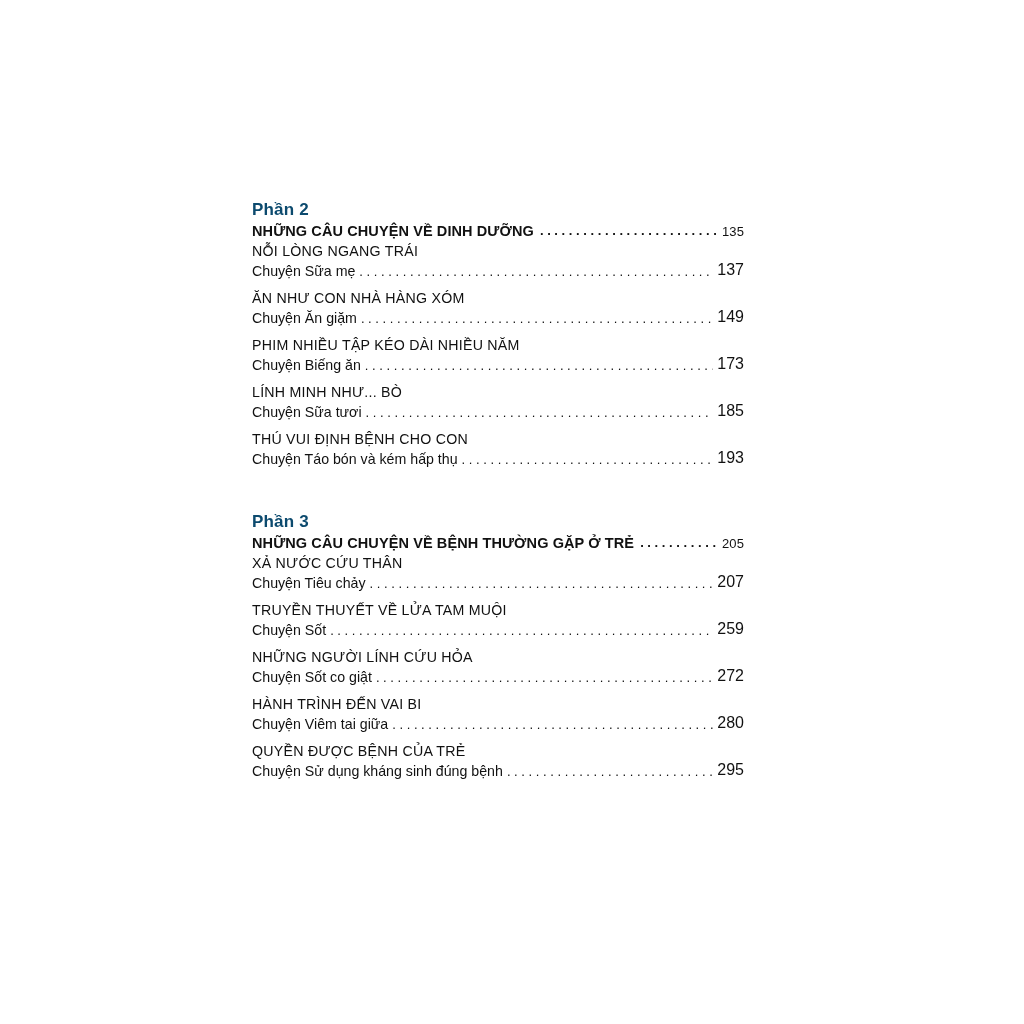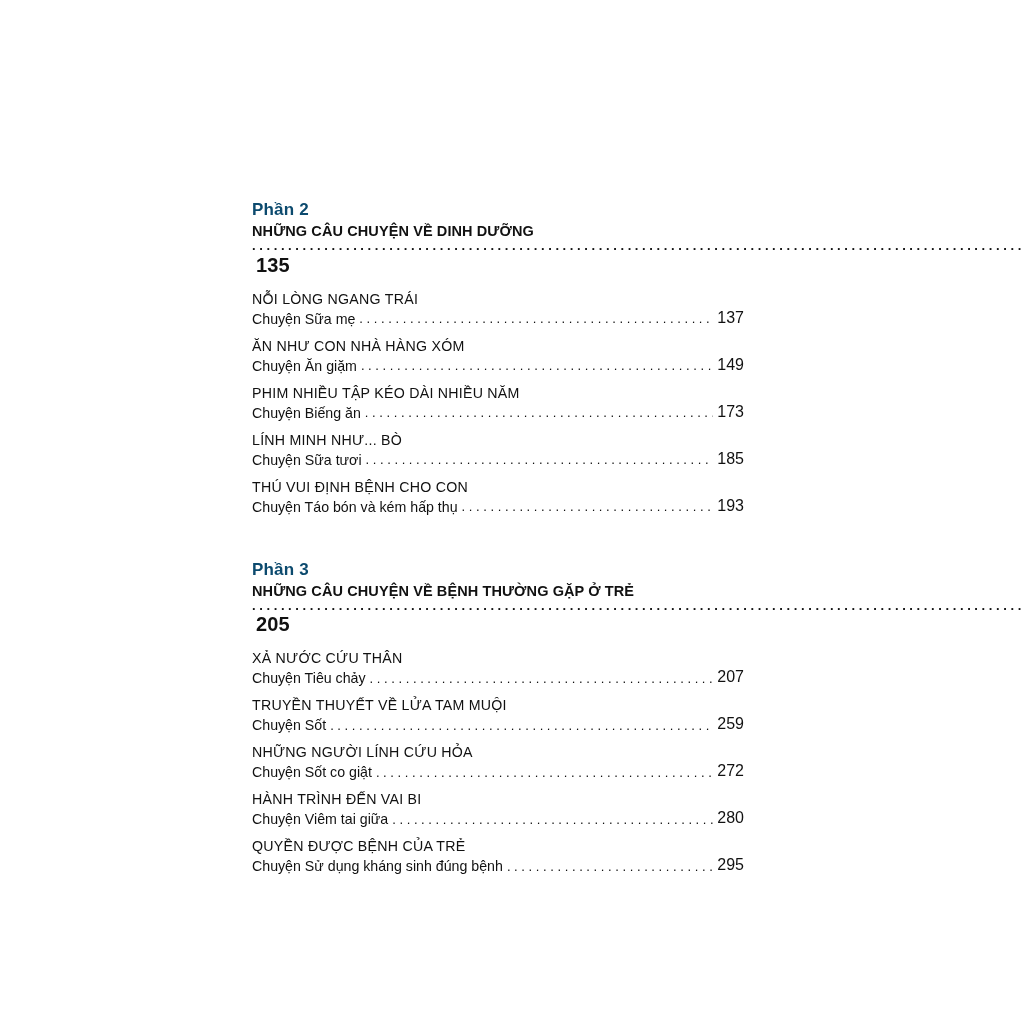--- a/index.html
+++ b/index.html
@@ -32,21 +32,20 @@
     margin-bottom: 3px;
   }
   .part-title-row {
     display: flex;
     align-items: baseline;
     font-size: 14.5px;
     font-weight: bold;
     letter-spacing: 0.1px;
     color: #111111;
     white-space: nowrap;
-    flex-direction: column;
   }
   .part-title-row .title-text {
     flex: 0 0 auto;
     padding-right: 6px;
   }
   .leader {
     flex: 1 1 auto;
     overflow: hidden;
     white-space: nowrap;
     line-height: 1;
@@ -54,25 +53,25 @@
     top: -1px;
   }
   .leader::before {
     content: ". . . . . . . . . . . . . . . . . . . . . . . . . . . . . . . . . . . . . . . . . . . . . . . . . . . . . . . . . . . . . . . . . . . . . . . . . . . . . . . . . . . . . . . . . . . . . . . . . . . . . . . . . . . . . . . . . . . . . . . . . . . . . . . . . . . .";
     letter-spacing: 0px;
     font-size: 13px;
   }
   .part-title-row .page-num {
     flex: 0 0 auto;
     padding-left: 4px;
-    font-weight: bold;
-    font-size: 20px;
+    font-weight: normal;
+    font-size: 13px;
   }
   .entries {
-    margin-top: 14px;
+    margin-top: 4px;
   }
   .entry {
     margin-bottom: 11px;
   }
   .entry-title {
     font-size: 14.2px;
     letter-spacing: 0.25px;
     color: #111111;
     margin-bottom: 2px;
   }

